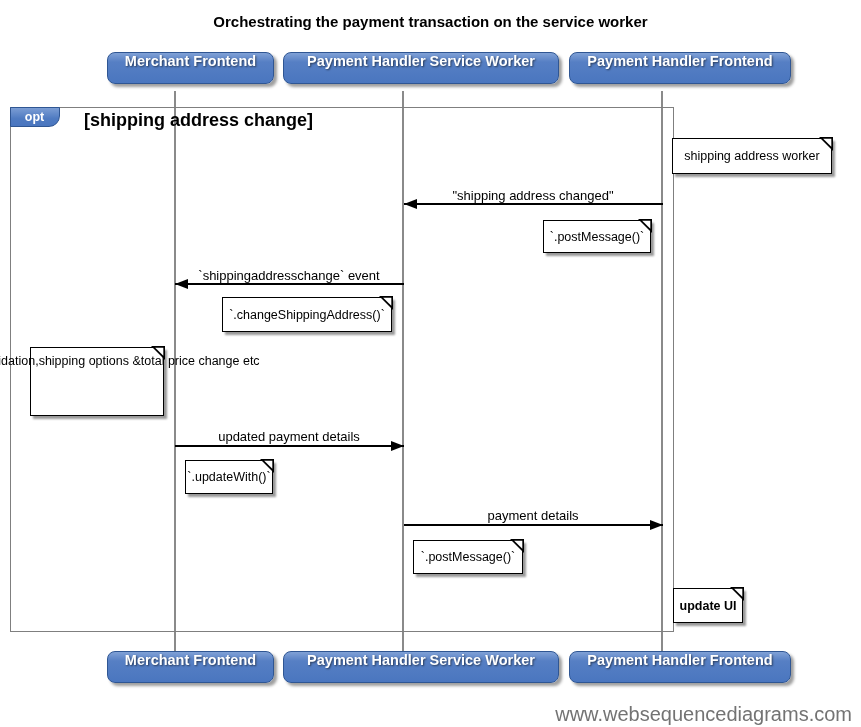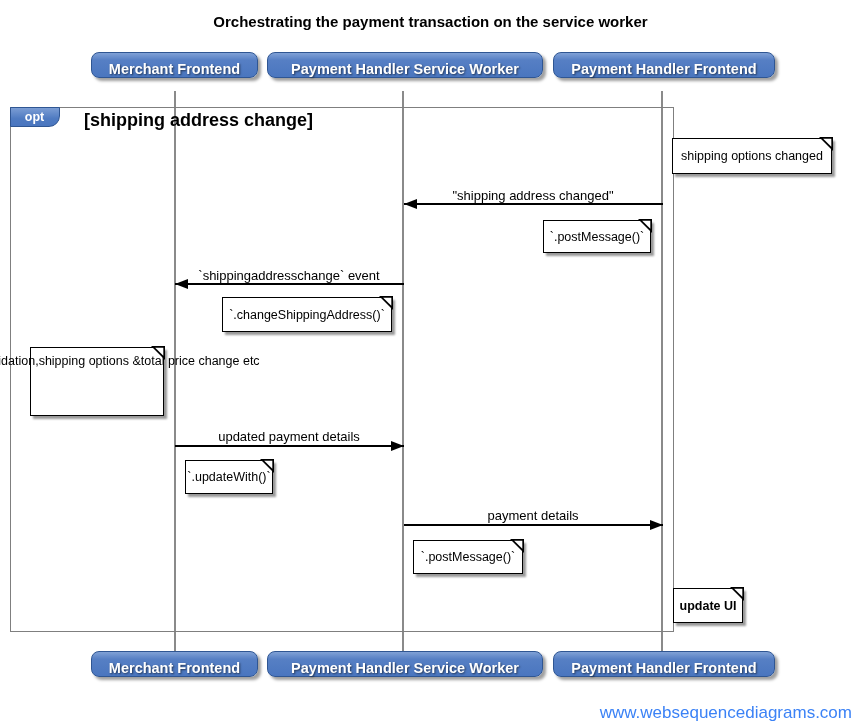--- a/index.html
+++ b/index.html
@@ -10,28 +10,29 @@
   }
   .title {
     position:absolute; top:13px; left:0; width:100%;
     text-align:center; font-size:15px; font-weight:bold; color:#000;
   }
   .lifeline {
     position:absolute; width:2px; top:91px; height:561px;
     background:#8a8a8a; z-index:1;
   }
   .actor-box {
-    position:absolute; height:26px; z-index:5;
-    display:flex; align-items:flex-end; justify-content:center;
+    position:absolute; height:32px; z-index:5;
+    display:flex; align-items:flex-start; justify-content:center;
     background:linear-gradient(to bottom, #80a1d6 0%, #567fc4 30%, #4a76bf 100%);
     border:1px solid #2f5693; border-radius:8px;
     box-shadow:3px 3px 3px rgba(0,0,0,0.38);
     color:#fff; font-weight:bold; font-size:14.5px;
     text-shadow:1px 1px 2px rgba(0,0,0,0.55);
     white-space:nowrap;
+    margin-left:16px;
   }
   .frame {
     position:absolute; left:10px; top:107px; width:664px; height:525px;
     border:1.5px solid #7f7f7f; z-index:2;
   }
   .frame-operator {
     position:absolute; left:-1.5px; top:-1.5px; width:50px; height:20px;
     display:flex; align-items:center; justify-content:center;
     background:linear-gradient(to bottom, #7b9dd4 0%, #4e7ac1 60%, #4a76bf 100%);
     border:1px solid #2f5693; border-radius:0 0 11px 0;
@@ -64,21 +65,21 @@
   .fold {
     position:absolute; top:-2px; right:-2px; width:14px; height:14px;
     background:#000; clip-path:polygon(0 0, 100% 0, 100% 100%);
   }
   .fold::after {
     content:""; position:absolute; inset:0; background:#fff;
     clip-path:polygon(30% 12%, 88% 12%, 88% 70%);
   }
   .watermark {
     position:absolute; top:703px; right:9px;
-    font-size:17px; color:#3b82f6;
+    font-size:20px; color:#737373;
   }
 </style>
 </head>
 <body>
 
 <div class="diagram">
 
   <div class="title">Orchestrating the payment transaction on the service worker</div>
 
   <div class="lifeline" style="left:174px;"></div>
@@ -120,21 +121,21 @@
     <div class="arrow right" style="left:391px;top:441px;"></div>
   </div>
 
   <div class="message">
     <div class="msg-label" style="left:383px;top:508px;">payment details</div>
     <div class="msg-line" style="left:404px;top:524px;width:259px;"></div>
     <div class="arrow right" style="left:650px;top:520px;"></div>
   </div>
 
   <div class="note" style="left:672px;top:138px;width:160px;height:36px;">
-    <span>shipping options changed</span>
+    <span>shipping address worker</span>
     <div class="fold"></div>
   </div>
 
   <div class="note" style="left:543px;top:220px;width:108px;height:33px;">
     <span>`.postMessage()`</span>
     <div class="fold"></div>
   </div>
 
   <div class="note" style="left:222px;top:297px;width:170px;height:35px;">
     <span>`.changeShippingAddress()`</span>

